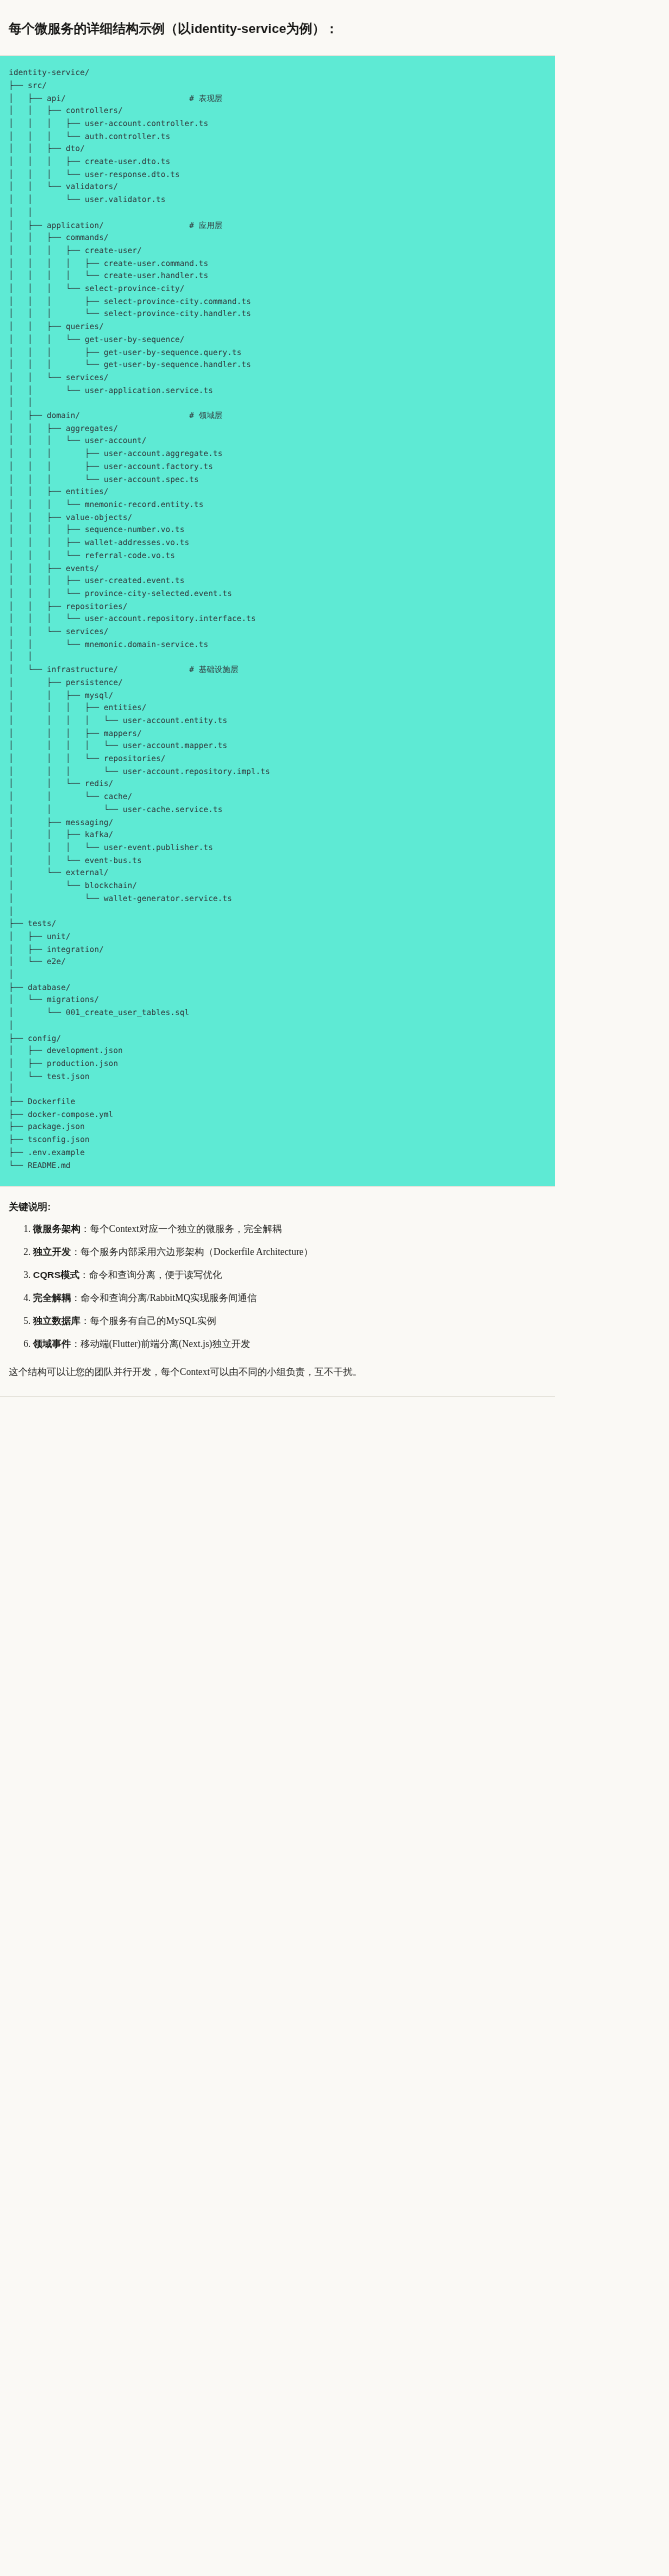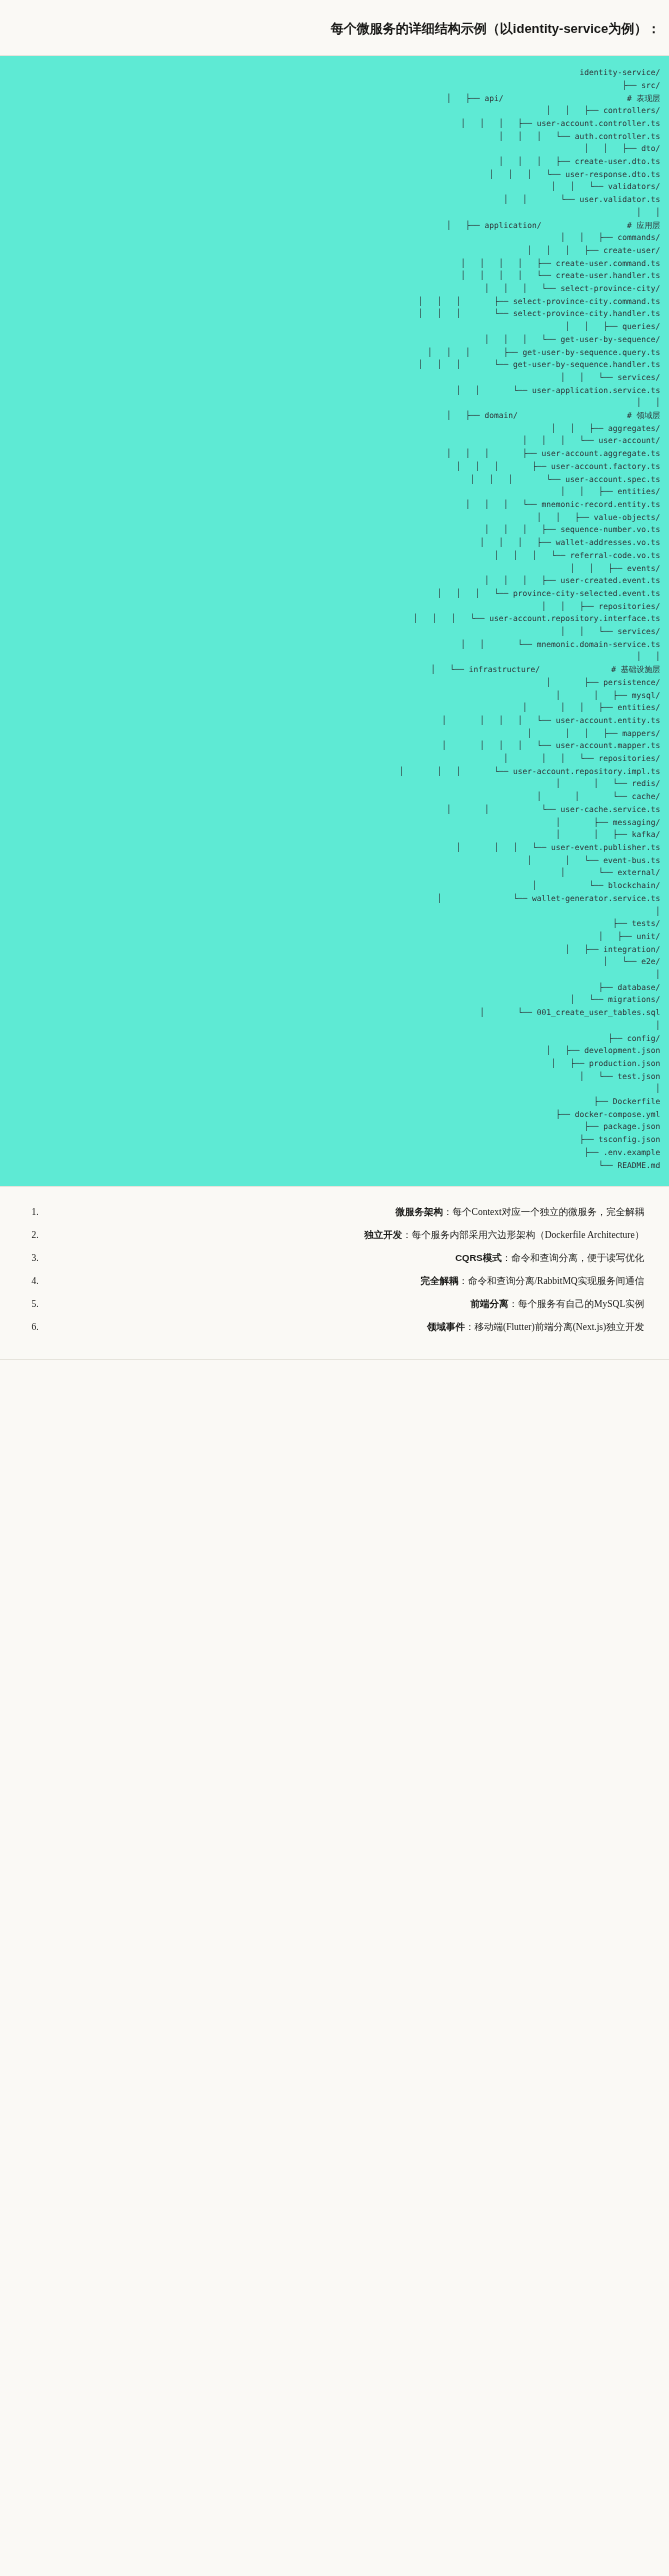--- a/index.html
+++ b/index.html
@@ -7,24 +7,23 @@
     padding: 0;
     background: #faf9f5;
   }
   body {
     width: 669px;
     font-family: "Liberation Serif", "DejaVu Serif", serif;
     color: #1a1a18;
     -webkit-font-smoothing: antialiased;
   }
   .page {
-    width: 669px;
+    width: 555px;
     box-sizing: border-box;
     background: #faf9f5;
-    text-align: right;
   }
   .doc-title {
     font-family: "Liberation Sans", "DejaVu Sans", sans-serif;
     font-weight: bold;
     font-size: 13px;
     line-height: 19px;
     padding: 10px 8.8px 8.8px 8.8px;
     letter-spacing: 0px;
     color: #191917;
   }
@@ -53,21 +52,21 @@
   }
   .notes-heading {
     font-family: "Liberation Sans", "DejaVu Sans", sans-serif;
     font-weight: bold;
     font-size: 9.7px;
     line-height: 15px;
     margin: 10px 0 3.8px 0;
     color: #191917;
   }
   ol.keylist {
-    margin: 16px;
+    margin: 8px;
     padding: 0 0 0 16.3px;
     list-style-position: outside;
   }
   ol.keylist > li {
     font-size: 9.5px;
     line-height: 13.8px;
     margin: 8.1px 0 8.1px 0;
     color: #1a1a18;
   }
   ol.keylist > li::marker {
@@ -188,40 +187,42 @@
 ├── docker-compose.yml
 ├── package.json
 ├── tsconfig.json
 ├── .env.example
 └── README.md</pre>
   </div>
 
   <div class="hr"></div>
 
   <div class="notes">
+    <div class="notes-heading">关键说明:</div>
 
     <ol class="keylist">
       <li>
         <span class="k-term">微服务架构</span><span class="k-desc">：</span><span class="k-desc">每个Context对应一个独立的微服务，完全解耦</span>
       </li>
       <li>
         <span class="k-term">独立开发</span><span class="k-desc">：</span><span class="k-desc">每个服务内部采用六边形架构（Dockerfile Architecture）</span>
       </li>
       <li>
         <span class="k-term">CQRS模式</span><span class="k-desc">：</span><span class="k-desc">命令和查询分离，便于读写优化</span>
       </li>
       <li>
         <span class="k-term">完全解耦</span><span class="k-desc">：</span><span class="k-desc">命令和查询分离/RabbitMQ实现服务间通信</span>
       </li>
       <li>
-        <span class="k-term">前端分离</span><span class="k-desc">：</span><span class="k-desc">每个服务有自己的MySQL实例</span>
+        <span class="k-term">独立数据库</span><span class="k-desc">：</span><span class="k-desc">每个服务有自己的MySQL实例</span>
       </li>
       <li>
         <span class="k-term">领域事件</span><span class="k-desc">：</span><span class="k-desc">移动端(Flutter)前端分离(Next.js)独立开发</span>
       </li>
     </ol>
 
+    <p class="closing">这个结构可以让您的团队并行开发，每个Context可以由不同的小组负责，互不干扰。</p>
   </div>
 
   <div class="bottom-rule"></div>
 
 </div>
 
 
 </body></html>

